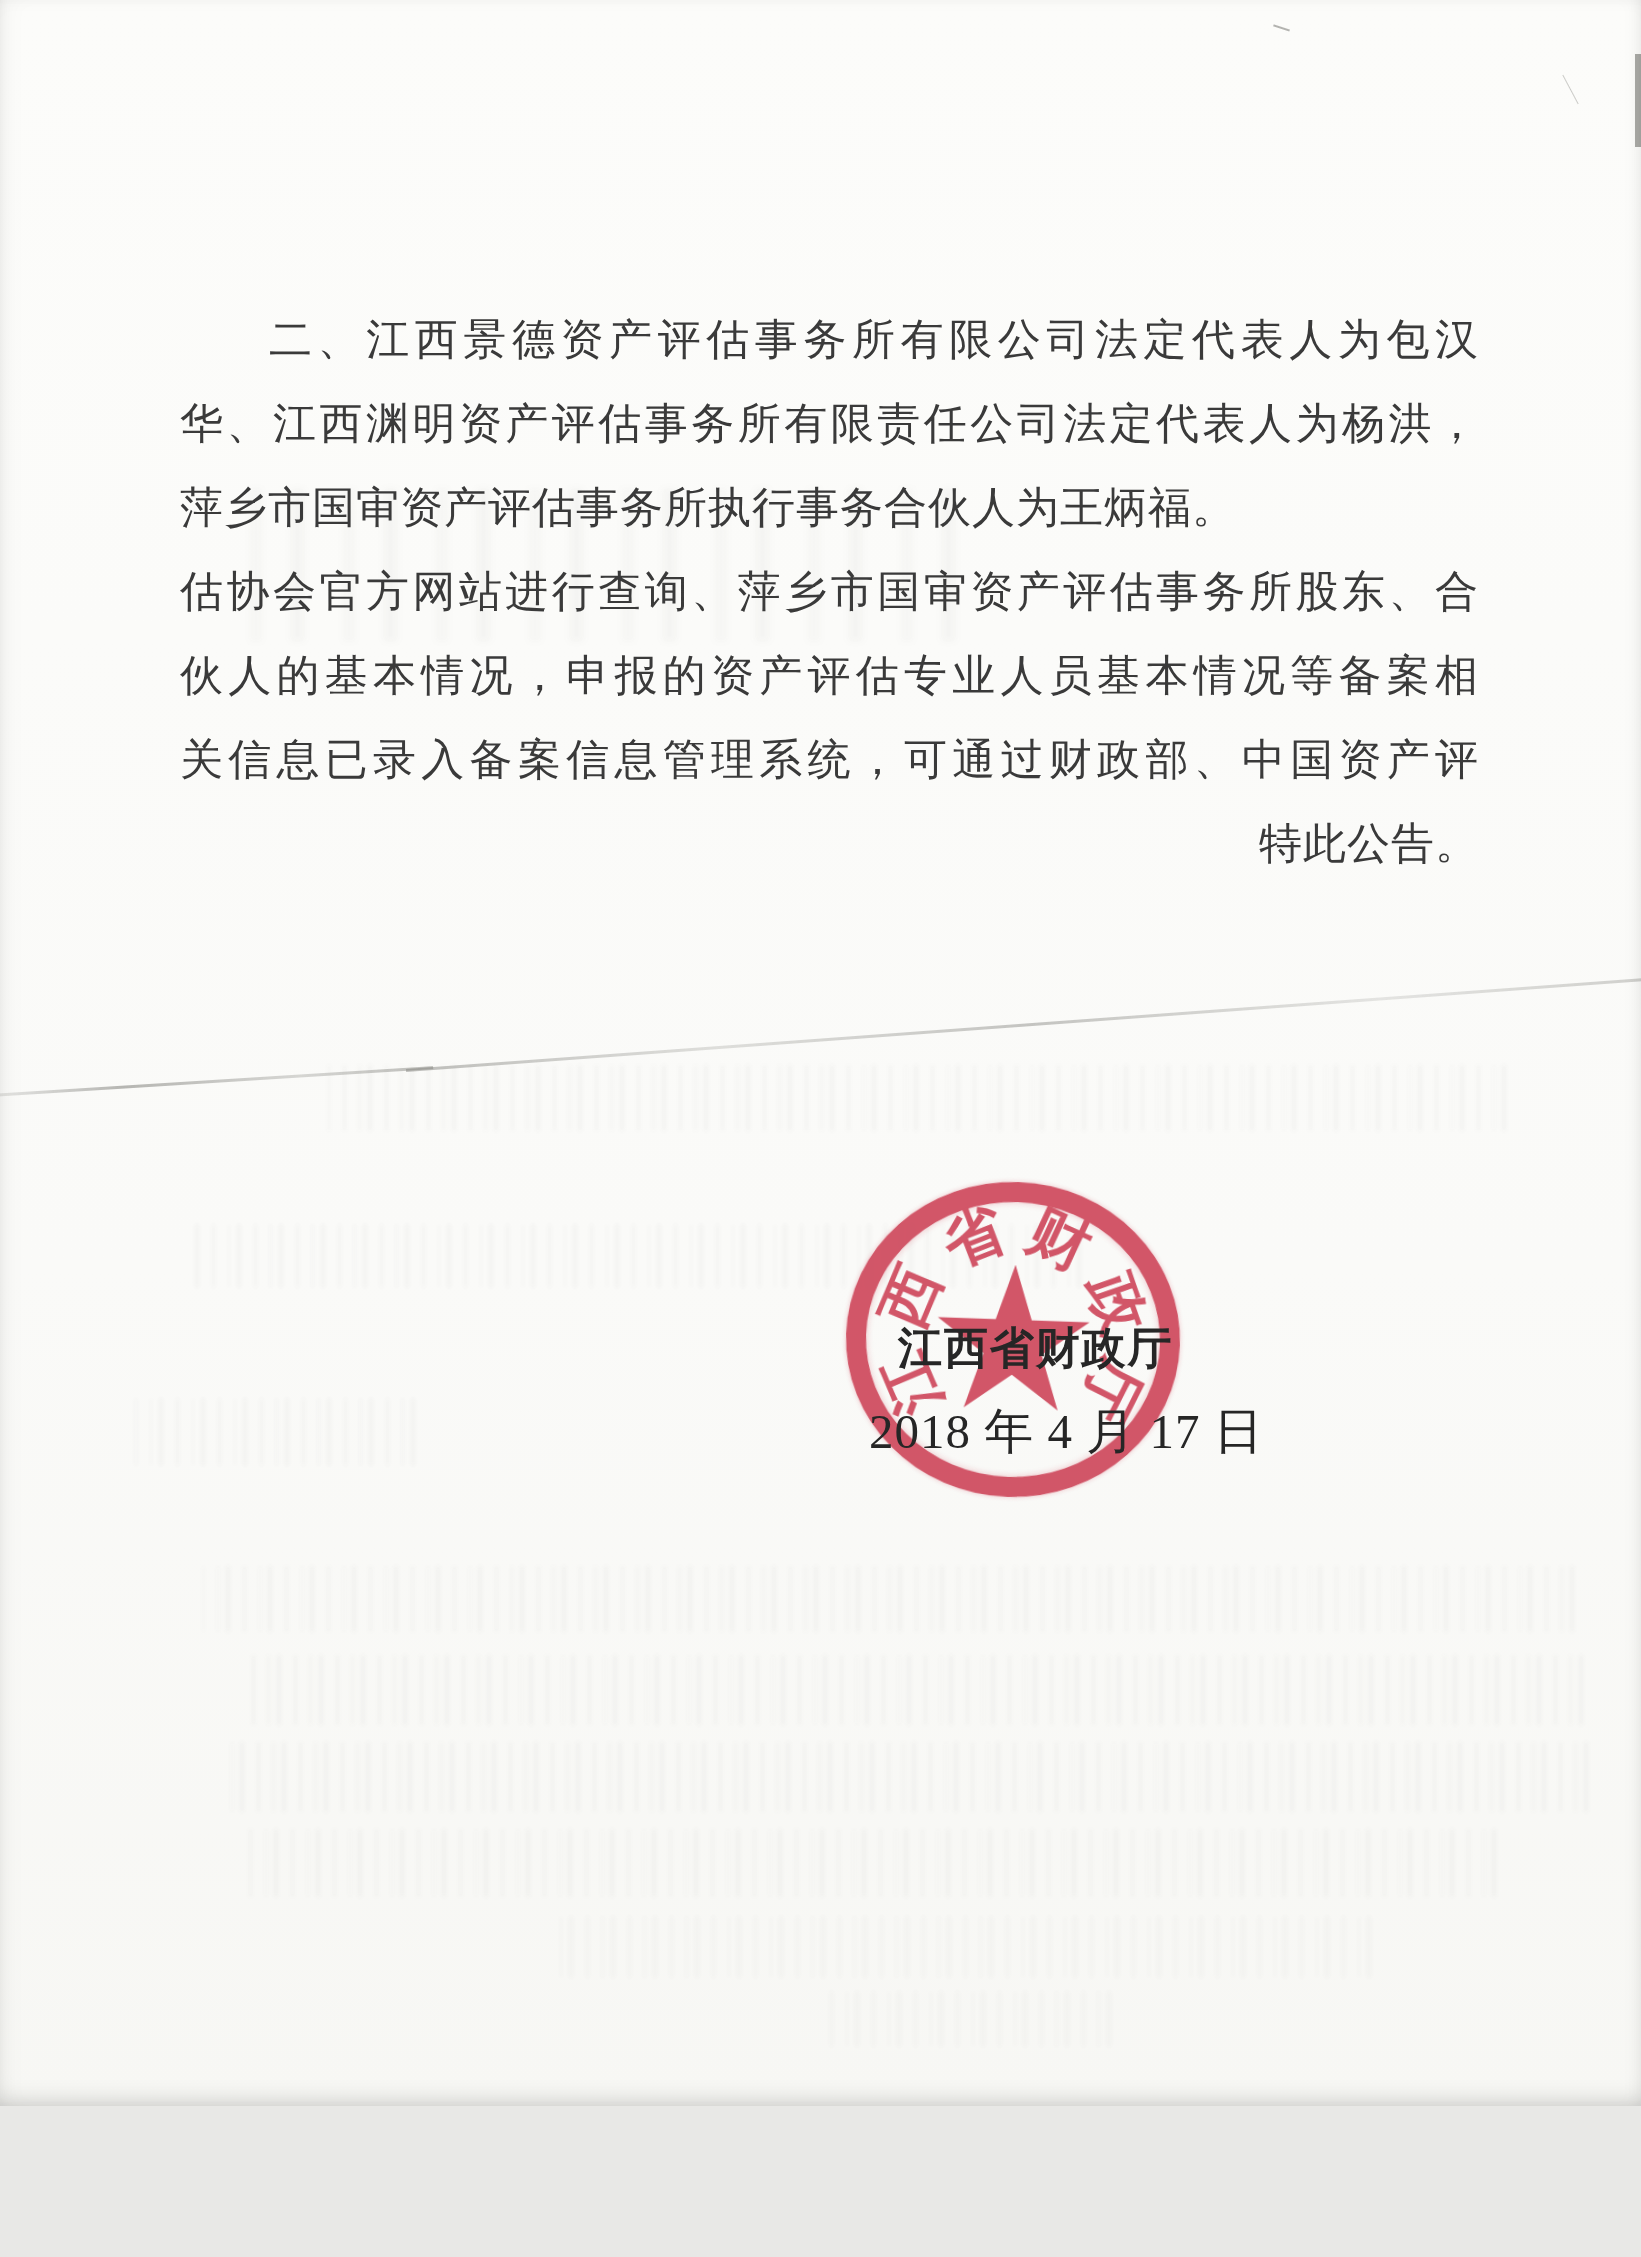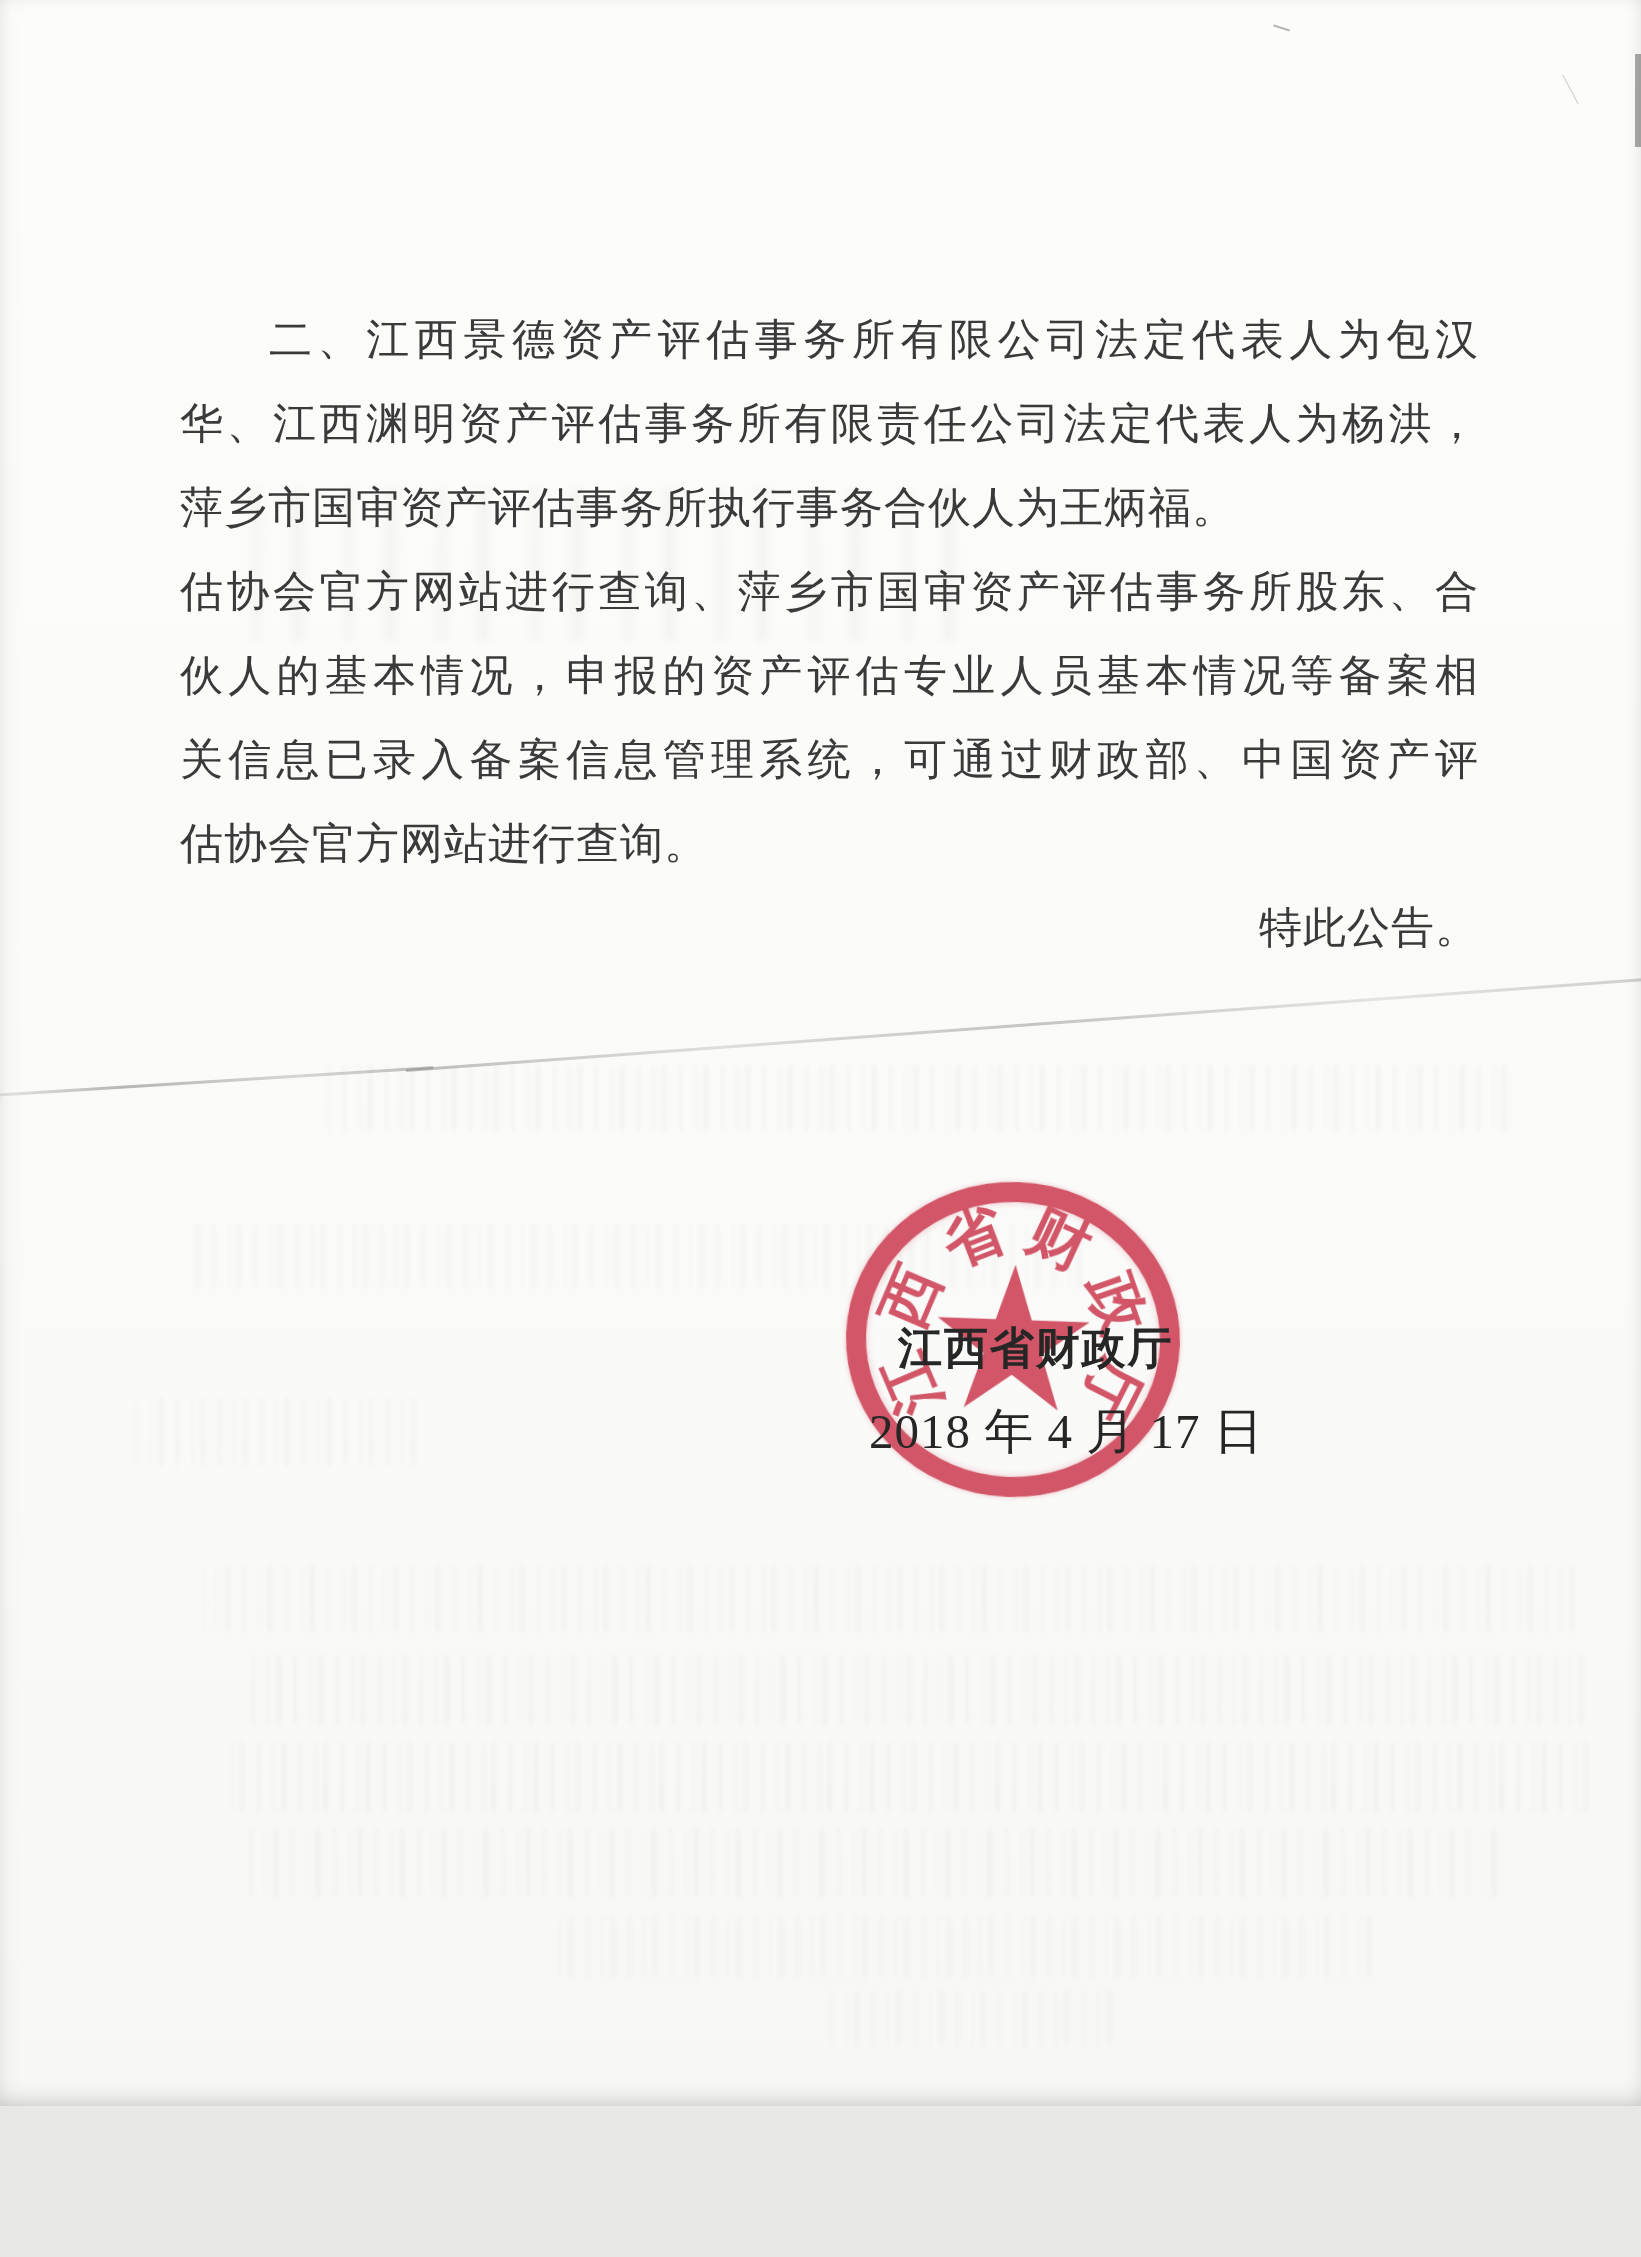--- a/index.html
+++ b/index.html
@@ -147,21 +147,20 @@
       <div class="bleed-strokes"></div>
     </div>
 
   <div class="body-text">
     <div class="line indent fill">二、江西景德资产评估事务所有限公司法定代表人为包汉</div>
     <div class="line fill">华、江西渊明资产评估事务所有限责任公司法定代表人为杨洪，</div>
     <div class="line">萍乡市国审资产评估事务所执行事务合伙人为王炳福。</div>
     <div class="line fill">估协会官方网站进行查询、萍乡市国审资产评估事务所股东、合</div>
     <div class="line fill">伙人的基本情况，申报的资产评估专业人员基本情况等备案相</div>
     <div class="line fill">关信息已录入备案信息管理系统，可通过财政部、中国资产评</div>
-    <div class="line">估协会官方网站进行查询。</div>
     <div class="line indent">特此公告。</div>
   </div>
 
   <div class="seal">
     <div class="seal-circle"></div>
     <span class="seal-char sc0">江</span>
     <span class="seal-char sc1">西</span>
     <span class="seal-char sc2">省</span>
     <span class="seal-char sc3">财</span>
     <span class="seal-char sc4">政</span>

